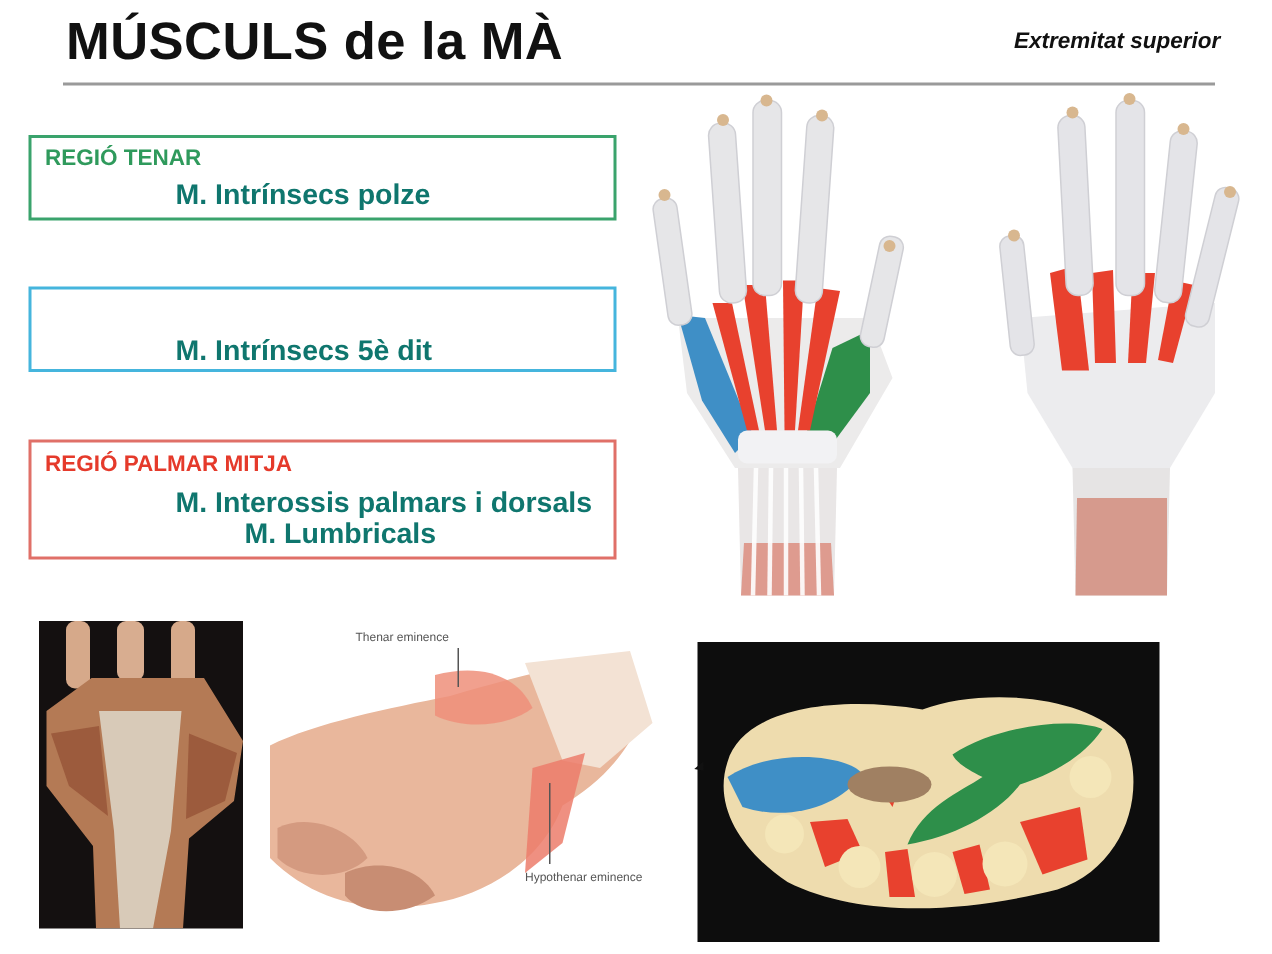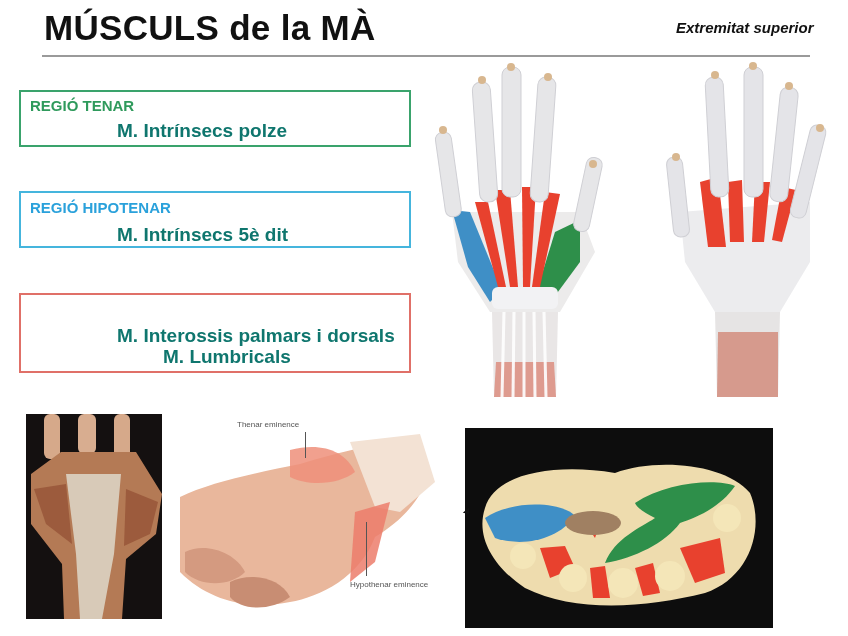--- a/index.html
+++ b/index.html
@@ -39,25 +39,25 @@
 <div class="title">MÚSCULS de la MÀ</div>
 <div class="subtitle">Extremitat superior</div>
 <div class="rule"></div>
 
 <div class="region-box box-tenar">
   <div class="heading">REGIÓ TENAR</div>
   <div class="item">M. Intrínsecs polze</div>
 </div>
 
 <div class="region-box box-hipo">
-  <div class="heading">REGIÓ HIPOTENAR</div>
   <div class="item">M. Intrínsecs 5è dit</div>
 </div>
 
 <div class="region-box box-palmar">
+  <div class="heading">REGIÓ PALMAR MITJA</div>
   <div class="item item1">M. Interossis palmars i dorsals</div>
   <div class="item item2">M. Lumbricals</div>
 </div>
 
 <svg class="figure" style="left:430px;top:62px" width="190" height="340" viewBox="0 0 190 340">
 
   <path d="M62 250 L128 250 L126 335 L64 335 Z" fill="#e9e6e6"></path>
   <path d="M66 300 L124 300 L126 335 L64 335 Z" fill="#d97a6a" opacity="0.7"></path>
   <g stroke="#fff" stroke-width="3" opacity="0.9">
     <line x1="74" y1="250" x2="72" y2="335"></line>

